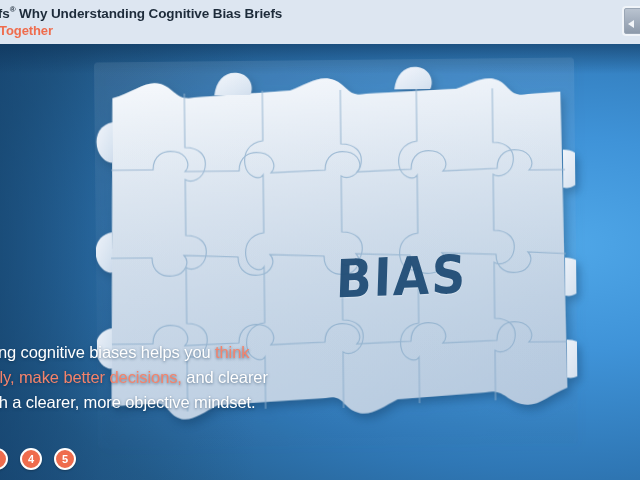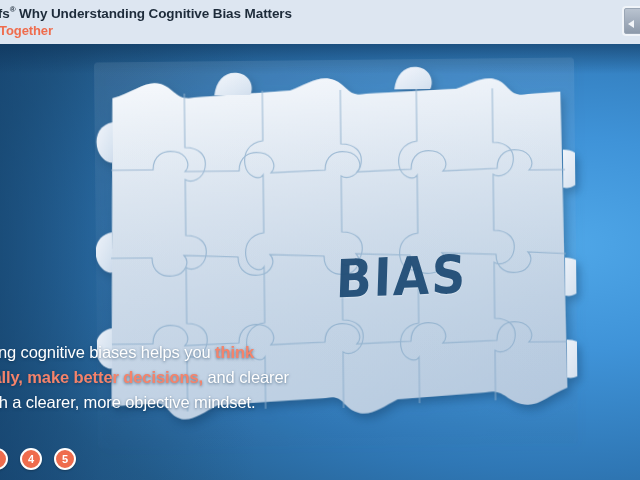--- a/index.html
+++ b/index.html
@@ -88,21 +88,21 @@
     width:470px;
     font-size:16.5px;
     line-height:25px;
     color:#ffffff;
     font-weight:400;
     letter-spacing:-0.1px;
     text-shadow:0 1px 3px rgba(10,40,70,0.55);
     white-space:nowrap;
   }
   .caption .hl {
-    color:#f4836b; font-weight:bold;text-align:center;
+    color:#f4836b; font-weight:normal;text-align:center;
   }
   .caption-line { display:block; }
 
   
   .pager {
     position:absolute; left:-14px; bottom:10px;
     display:flex; gap:12px; align-items:center;
   }
   .dot {
     width:22px; height:22px; border-radius:50%;
@@ -113,21 +113,21 @@
     display:flex; align-items:center; justify-content:center;
     box-shadow:0 1px 2px rgba(0,0,0,0.25);
     flex:0 0 auto;
   }
 </style>
 </head>
 <body>
 
 <div class="header">
   <div class="header-title">
-    <span>Briefs</span><span class="reg">®</span><span> Why Understanding Cognitive Bias Matters</span>
+    <span>Briefs</span><span class="reg">®</span><span> Why Understanding Cognitive Bias Briefs</span>
   </div>
   <div class="header-sub">t All Together</div>
 
   <div class="header-btn">
     <span class="glyph"></span>
   </div>
 </div>
 
 <div class="slide">
   <div class="slide-vignette"></div>

